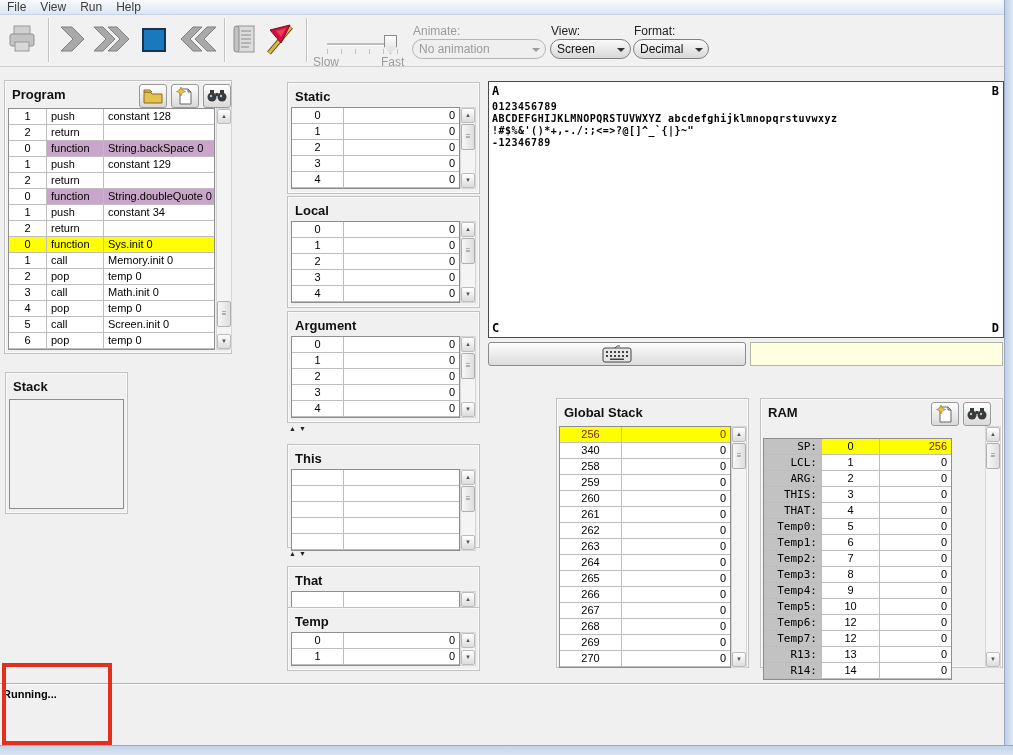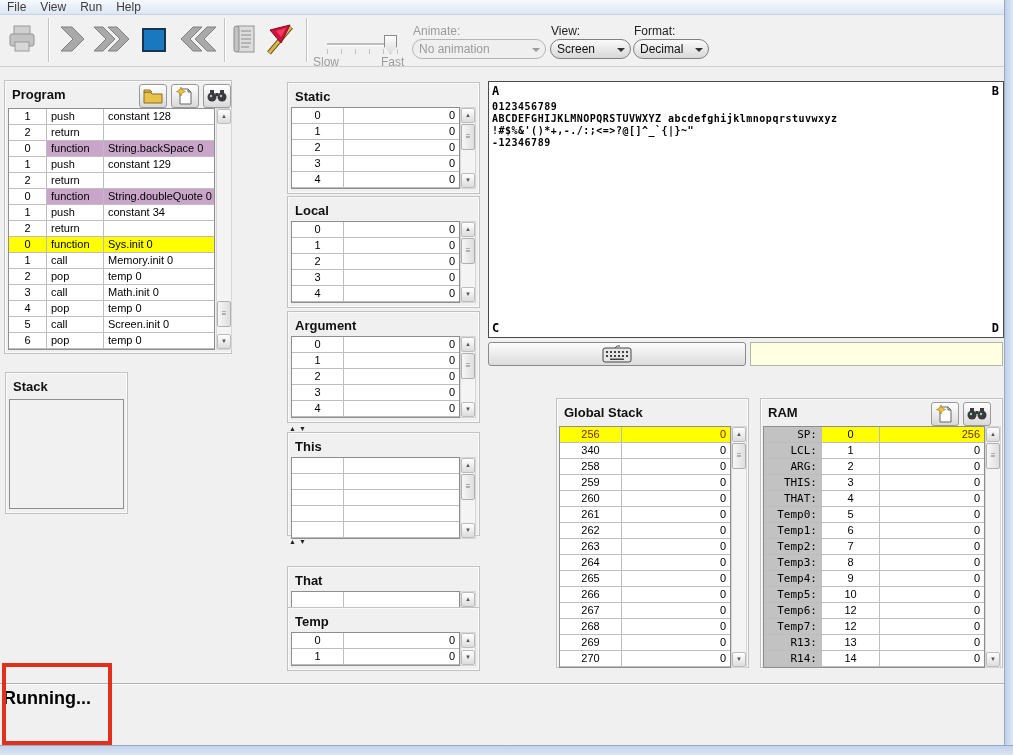--- a/index.html
+++ b/index.html
@@ -66,21 +66,21 @@
   .scr-text{position:absolute;left:3px;top:19px;font-family:"DejaVu Sans Mono",monospace;font-weight:bold;
     font-size:10px;line-height:12px;letter-spacing:0.5px;color:#000;white-space:pre;}
   .kb-btn{position:absolute;left:488px;top:342px;width:258px;height:24px;border:1px solid #8a8a8a;border-radius:3px;
     background:linear-gradient(#fdfdfd,#dcdcdc);display:flex;align-items:center;justify-content:center;box-sizing:border-box;}
   .kb-field{position:absolute;left:750px;top:342px;width:253px;height:24px;background:var(--keyboard-field-yellow);
     border:1px solid #b4b4a4;box-sizing:border-box;}
   
   .empty-box{position:absolute;border:1px solid #8e8e8e;background:#f1f1f1;box-sizing:border-box;}
   
   .status-sep{position:absolute;left:0;top:683px;width:1005px;height:0;border-top:1px solid #b2b2b2;border-bottom:1px solid #fbfbfb;}
-  .status-msg{position:absolute;left:3px;top:688px;font-size:18px;font-weight:bold;color:#000;text-align:center;}
+  .status-msg{position:absolute;left:3px;top:688px;font-size:11px;font-weight:bold;color:#000;text-align:center;}
   .red-box{position:absolute;left:2px;top:663px;width:102px;height:74px;border:4px solid var(--annotation-red);z-index:50;}
   .right-strip{position:absolute;right:0;top:0;width:8px;height:755px;border-left:1px solid #98a7c4;
     background:linear-gradient(90deg,#bfcfe8,#dde8f7);}
   .bottom-strip{position:absolute;left:0;top:745px;width:1013px;height:10px;border-top:1px solid #98a7c4;
     background:linear-gradient(#c3d2ea,#dde8f7);}
   svg{display:block;}
 </style>
 </head>
 <body>
 
@@ -396,21 +396,21 @@
             <div class="tcell c-sval">0</div>
           </div>
         </div>
         <div class="sb" style="height: 82px; left: 172px; top: 24px;">
           <div class="sb-btn">▲</div>
           <div class="sb-thumb" style="top: 16px;">≡</div>
           <div class="sb-btn sb-bottom">▼</div>
         </div>
         <div class="seg-arrows"><span>▲</span><span>▼</span></div>
       </div>
-      <div class="panel" style="left: 287px; top: 432px; width: 193px; height: 104px; overflow: visible;">
+      <div class="panel" style="left: 287px; top: 444px; width: 193px; height: 104px; overflow: visible;">
         <div class="ptitle">This</div>
         <div class="tbl" style="left: 3px; top: 24px; width: 169px; height: 82px;">
           <div class="trow">
             <div class="tcell c-sidx"></div>
             <div class="tcell c-sval"></div>
           </div>
           <div class="trow">
             <div class="tcell c-sidx"></div>
             <div class="tcell c-sval"></div>
           </div>
@@ -594,21 +594,21 @@
           <circle cx="5" cy="8" r="4.5" fill="#3a3a3a"></circle>
           <circle cx="15" cy="8" r="4.5" fill="#3a3a3a"></circle>
           <rect x="3" y="1" width="4" height="5" fill="#3a3a3a"></rect>
           <rect x="13" y="1" width="4" height="5" fill="#3a3a3a"></rect>
           <rect x="8.5" y="4" width="3" height="3" fill="#3a3a3a"></rect>
           <circle cx="4" cy="7" r="1.2" fill="#9fd0e8"></circle>
           <circle cx="14" cy="7" r="1.2" fill="#9fd0e8"></circle>
         </svg>
       </span>
     </div>
-    <div class="tbl ram-t" style="left:2px;top:27px;width:222px;height:242px;">
+    <div class="tbl ram-t" style="left:2px;top:39px;width:189px;height:242px;">
         <div class="trow hl-yellow">
           <div class="tcell c-lab">SP:</div>
           <div class="tcell c-addr2">0</div>
           <div class="tcell c-val2">256</div>
         </div>
         <div class="trow">
           <div class="tcell c-lab">LCL:</div>
           <div class="tcell c-addr2">1</div>
           <div class="tcell c-val2">0</div>
         </div>

